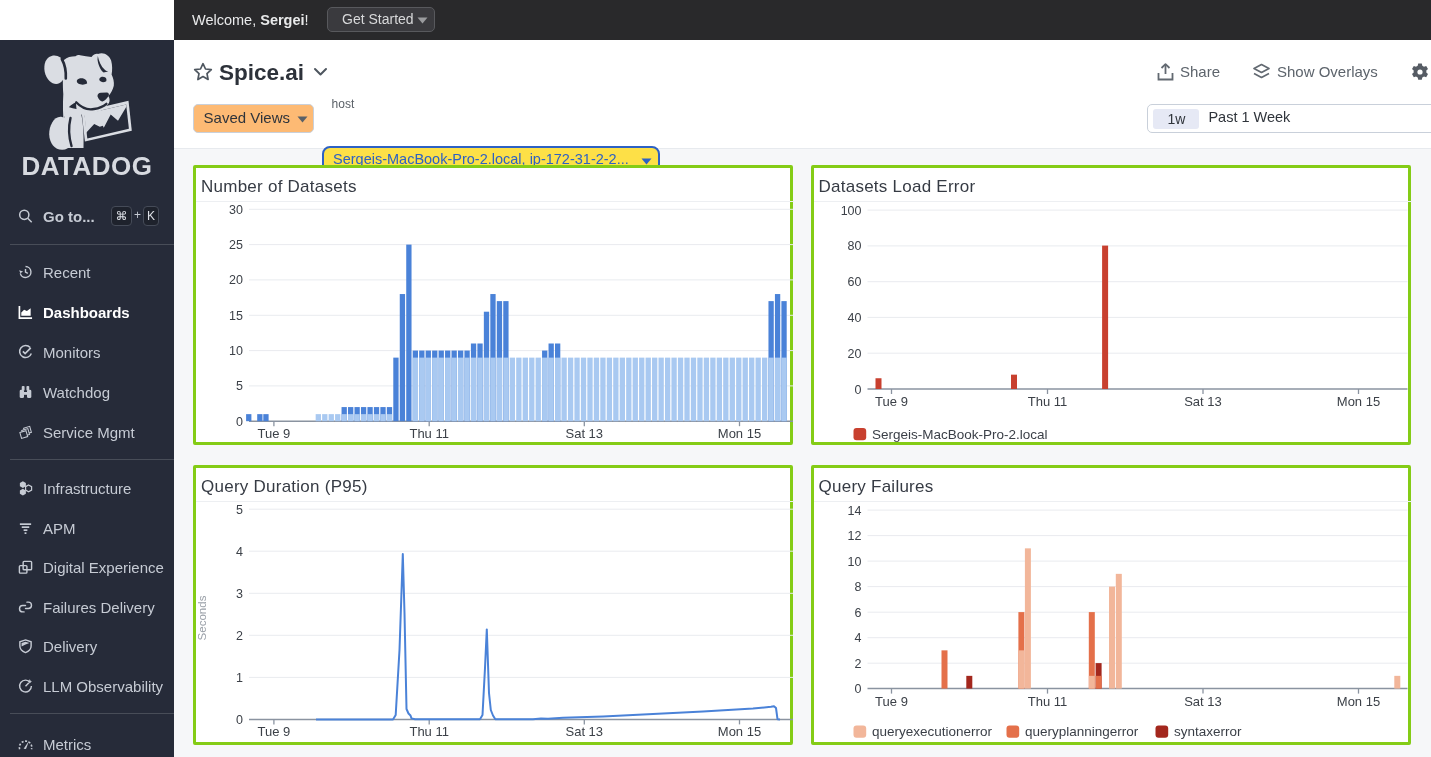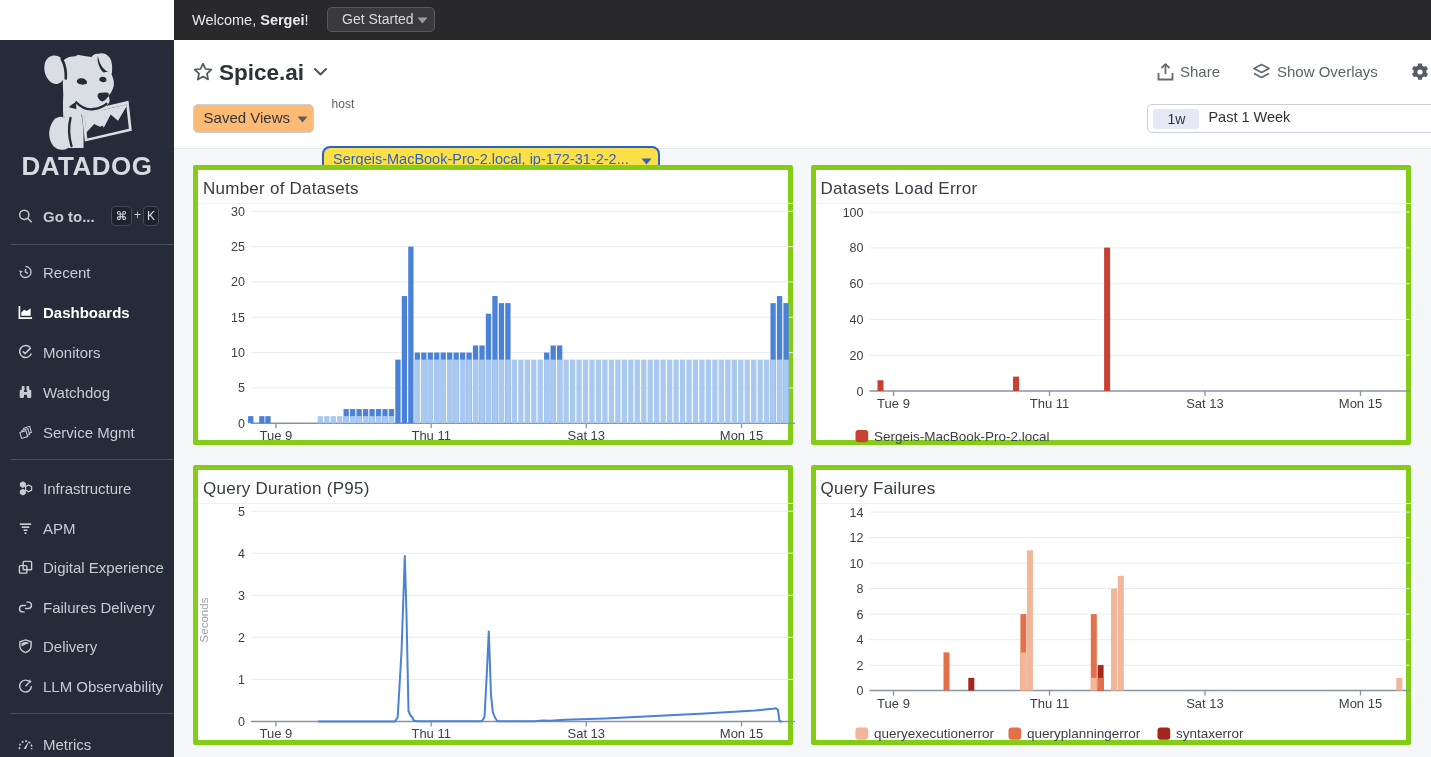--- a/index.html
+++ b/index.html
@@ -18,21 +18,21 @@
 
   
   #topbar { left:174px; top:0; width:1257px; height:40px; background:#29292b; }
   #welcome { position:absolute; left:18px; top:0; height:40px; line-height:40px; color:#e9eaeb; font-size:14.5px; }
   #getstarted { position:absolute; left:153px; top:7px; width:108px; height:25px; background:#3a3a3e; border:1px solid #58595d; border-radius:5px; color:#d8d9da; font-size:14px; line-height:23px; padding-left:14px; }
 
   
   #content { left:174px; top:40px; width:1257px; height:717px; background:#ffffff; }
   #gridbg { position:absolute; left:0; top:108px; width:1257px; height:609px; background:#f6f7f9; border-top:1px solid #e7eaee; }
 
-  .panel { position:absolute; width:600px; height:280px; background:#fff; border:5px solid #84cc16; border-radius:2px; }
+  .panel { position:absolute; width:600px; height:280px; background:#fff; border:3px solid #84cc16; border-radius:2px; }
   .ptitle { position:absolute; left:5px; top:9px; font-size:17px; font-weight:500; color:#363b44; letter-spacing:0.25px; }
   .psep { position:absolute; left:0px; top:33px; width:598px; height:1px; background:#edeff2; }
 </style>
 </head>
 <body>
 <div id="stage">
 
   <div class="abs" id="content">
     <div id="gridbg"></div>
 

